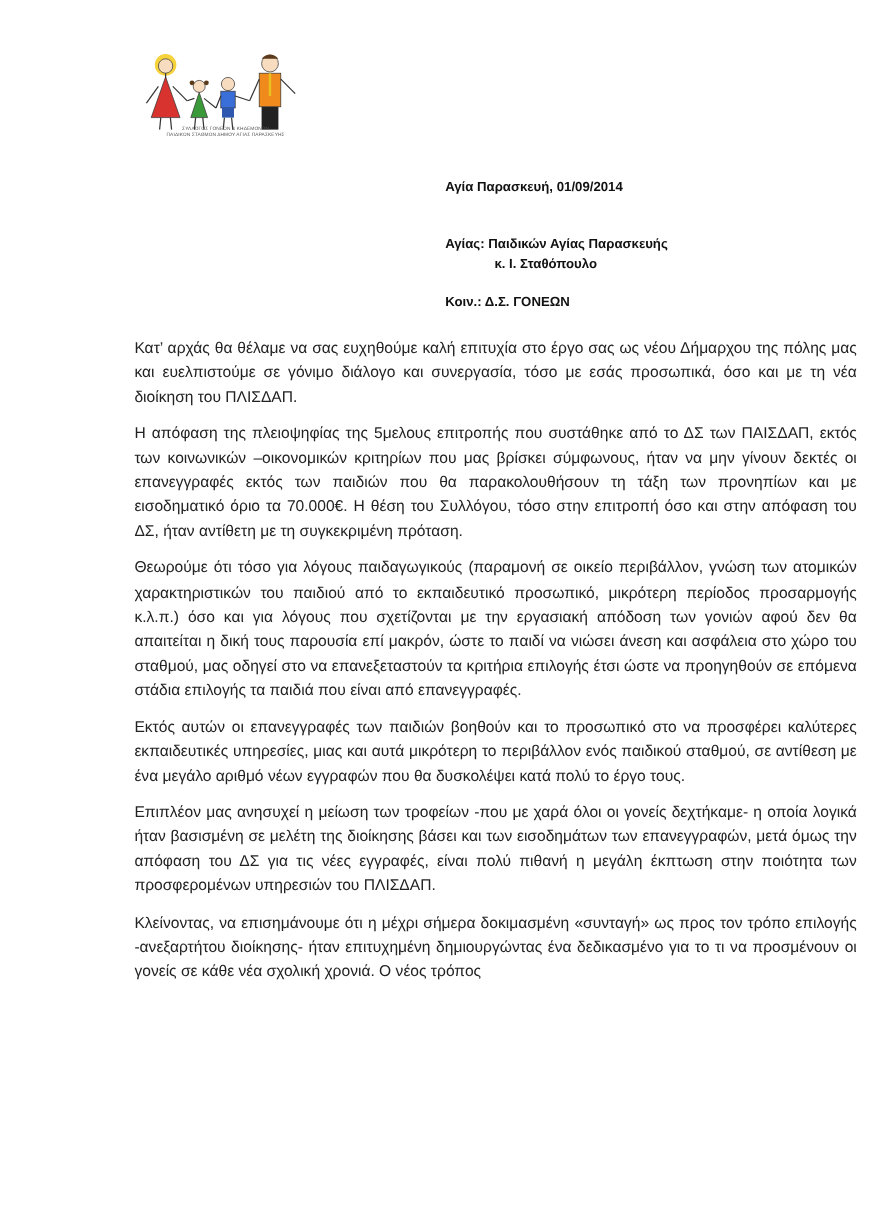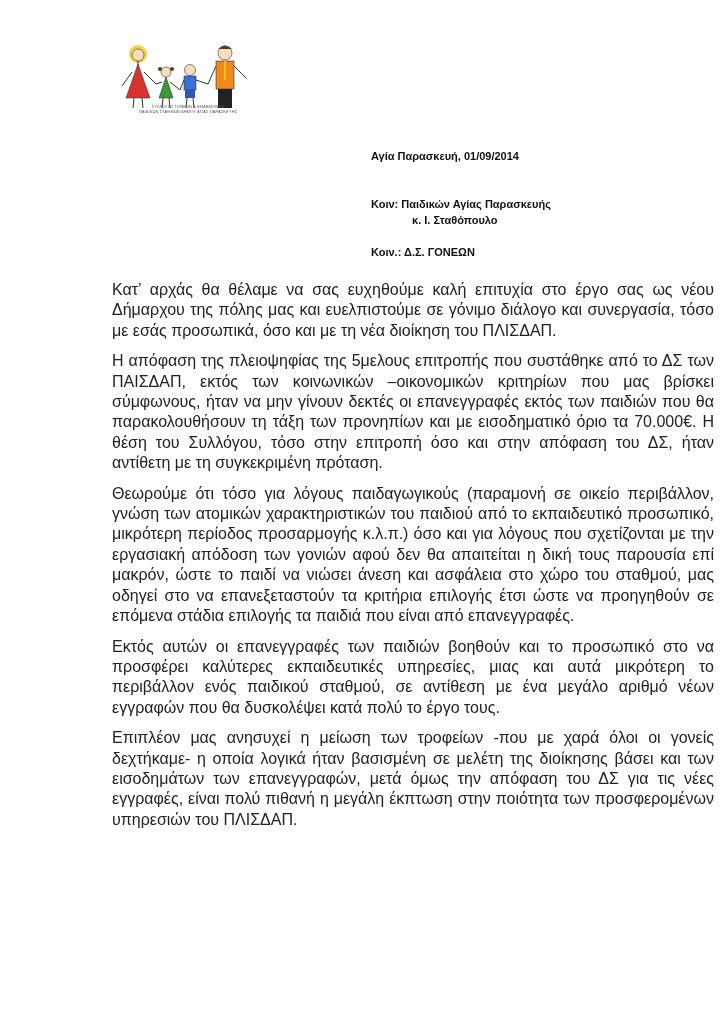--- a/index.html
+++ b/index.html
@@ -9,21 +9,21 @@
   .logo-caption { position: absolute; left: 118px; top: 104px; width: 140px;
                   font-size: 4px; line-height: 5px; color: #555; text-align: center;
                   letter-spacing: 0.1px; }
   .header-block { position: absolute; left: 371px; font-weight: bold; font-size: 11px;
                   line-height: 16px; color: #111; }
   .h-date { top: 148px; }
   .h-to { top: 196px; }
   .h-to .indent { padding-left: 41px; display: block; }
   .h-cc { top: 244px; }
   .body-text { position: absolute; left: 112px; top: 280px; width: 602px;
-               font-size: 16px; line-height: 20.4px; text-align: justify; color: #222; }
+               font-size: 13px; line-height: 20.4px; text-align: justify; color: #222; }
   .body-text p { margin: 0 0 10px 0; }
 </style>
 </head>
 <body>
 
 <div class="logo">
   <svg width="150" height="80" viewBox="0 0 150 80">
 
     <circle cx="26" cy="14" r="9" fill="#f6d23c"></circle>
     <circle cx="26" cy="15" r="6" fill="#f7dcc0" stroke="#333" stroke-width="0.6"></circle>
@@ -61,29 +61,30 @@
   </svg>
 </div>
 <div class="logo-caption">
   <div>ΣΥΛΛΟΓΟΣ ΓΟΝΕΩΝ &amp; ΚΗΔΕΜΟΝΩΝ</div>
   <div>ΠΑΙΔΙΚΩΝ ΣΤΑΘΜΩΝ ΔΗΜΟΥ ΑΓΙΑΣ ΠΑΡΑΣΚΕΥΗΣ</div>
 </div>
 
 <div class="header-block h-date">Αγία Παρασκευή,  01/09/2014</div>
 
 <div class="header-block h-to">
-  <span>Κοιν:</span>
+  <span>Αγίας:</span>
   <span>Παιδικών Αγίας Παρασκευής</span>
   <span class="indent">κ. Ι. Σταθόπουλο</span>
 </div>
 
 <div class="header-block h-cc">
   <span>Κοιν.:</span>
   <span>Δ.Σ. ΓΟΝΕΩΝ</span>
 </div>
 
 <div class="body-text">
   <p>Κατ’ αρχάς θα θέλαμε να σας ευχηθούμε καλή επιτυχία στο έργο σας ως  νέου Δήμαρχου της πόλης μας και ευελπιστούμε σε γόνιμο διάλογο και συνεργασία, τόσο με εσάς προσωπικά, όσο και με τη νέα διοίκηση του ΠΛΙΣΔΑΠ.</p>
   <p>Η απόφαση της πλειοψηφίας της 5μελους επιτροπής που συστάθηκε από το ΔΣ των ΠΑΙΣΔΑΠ, εκτός των κοινωνικών –οικονομικών κριτηρίων που μας βρίσκει σύμφωνους, ήταν να μην γίνουν δεκτές οι επανεγγραφές εκτός των παιδιών που θα παρακολουθήσουν τη τάξη των προνηπίων και με εισοδηματικό όριο τα 70.000€. Η θέση του Συλλόγου, τόσο στην επιτροπή όσο και στην απόφαση του ΔΣ, ήταν αντίθετη με τη συγκεκριμένη πρόταση.</p>
   <p>Θεωρούμε ότι  τόσο για λόγους παιδαγωγικούς (παραμονή σε οικείο περιβάλλον, γνώση των ατομικών χαρακτηριστικών του παιδιού από το εκπαιδευτικό προσωπικό, μικρότερη περίοδος προσαρμογής κ.λ.π.) όσο και για λόγους που σχετίζονται με την εργασιακή απόδοση των γονιών αφού δεν θα απαιτείται η δική τους παρουσία επί μακρόν, ώστε το παιδί να νιώσει άνεση και ασφάλεια στο χώρο του σταθμού, μας οδηγεί στο να επανεξεταστούν τα κριτήρια επιλογής έτσι ώστε να προηγηθούν σε επόμενα στάδια επιλογής τα παιδιά που είναι από επανεγγραφές.</p>
   <p>Εκτός αυτών οι επανεγγραφές των παιδιών βοηθούν και το προσωπικό στο να προσφέρει καλύτερες εκπαιδευτικές υπηρεσίες, μιας και αυτά μικρότερη το περιβάλλον ενός παιδικού σταθμού, σε αντίθεση με ένα μεγάλο αριθμό νέων εγγραφών που θα δυσκολέψει κατά πολύ το έργο τους.</p>
   <p>Επιπλέον μας ανησυχεί η μείωση των τροφείων -που με χαρά όλοι οι γονείς δεχτήκαμε- η οποία λογικά ήταν βασισμένη σε μελέτη της διοίκησης βάσει και των εισοδημάτων των επανεγγραφών, μετά όμως την απόφαση του ΔΣ για τις νέες εγγραφές, είναι πολύ πιθανή η μεγάλη έκπτωση στην ποιότητα των προσφερομένων υπηρεσιών του ΠΛΙΣΔΑΠ.</p>
+  <p>Κλείνοντας, να επισημάνουμε ότι η μέχρι σήμερα δοκιμασμένη «συνταγή» ως προς τον τρόπο επιλογής -ανεξαρτήτου διοίκησης- ήταν επιτυχημένη δημιουργώντας ένα δεδικασμένο για το τι να προσμένουν οι γονείς σε κάθε νέα σχολική χρονιά. Ο νέος τρόπος</p>
 </div>
 
 </body></html>

